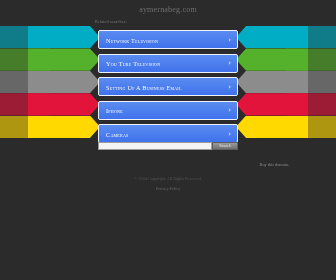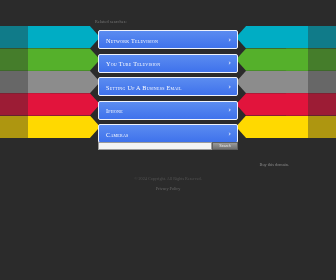--- a/index.html
+++ b/index.html
@@ -206,20 +206,21 @@
     text-decoration: none;
     cursor: pointer;
     z-index: 6;
   }
 </style>
 </head>
 <body>
 
 <div class="page">
 
+  <div class="domain-title">aymernabeg.com</div>
   <div class="related-label">Related searches:</div>
 
   <div class="deco left">
     <div class="chev-row">
       <div class="chev tail" style="background:#00adc4"></div>
       <div class="chev main" style="background:#00adc4"></div>
     </div>
     <div class="chev-row">
       <div class="chev tail" style="background:#55b02b"></div>
       <div class="chev main" style="background:#55b02b"></div>

